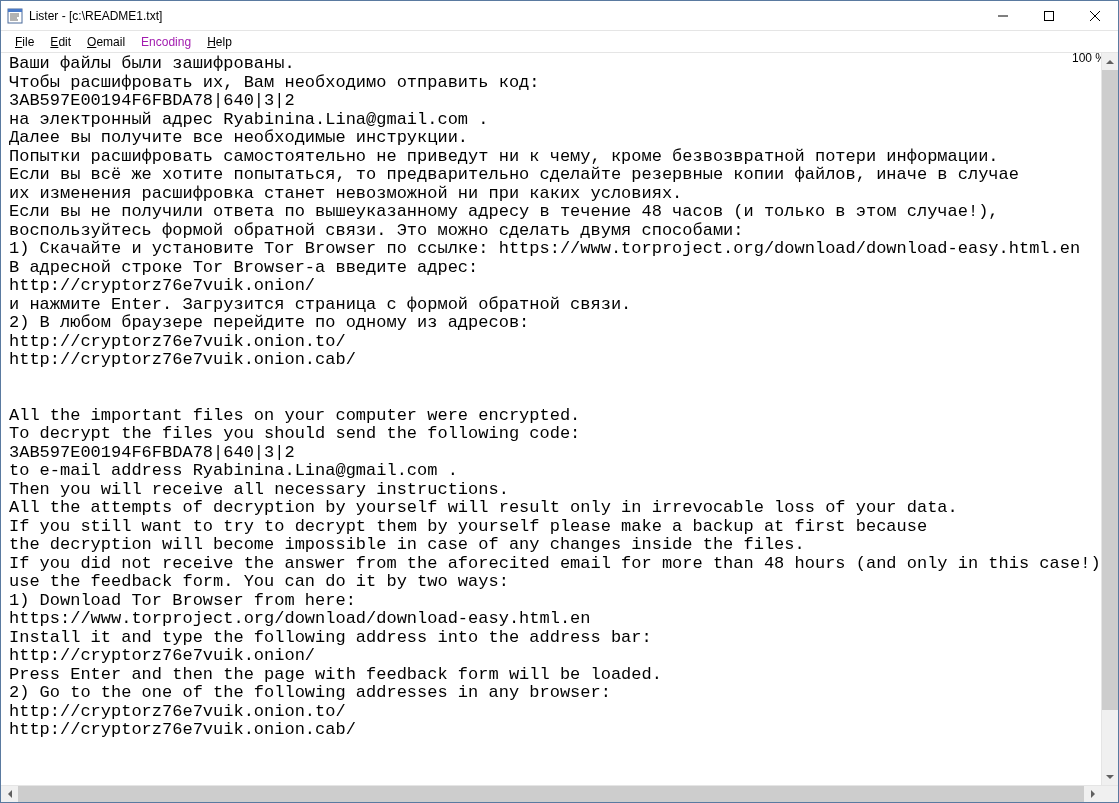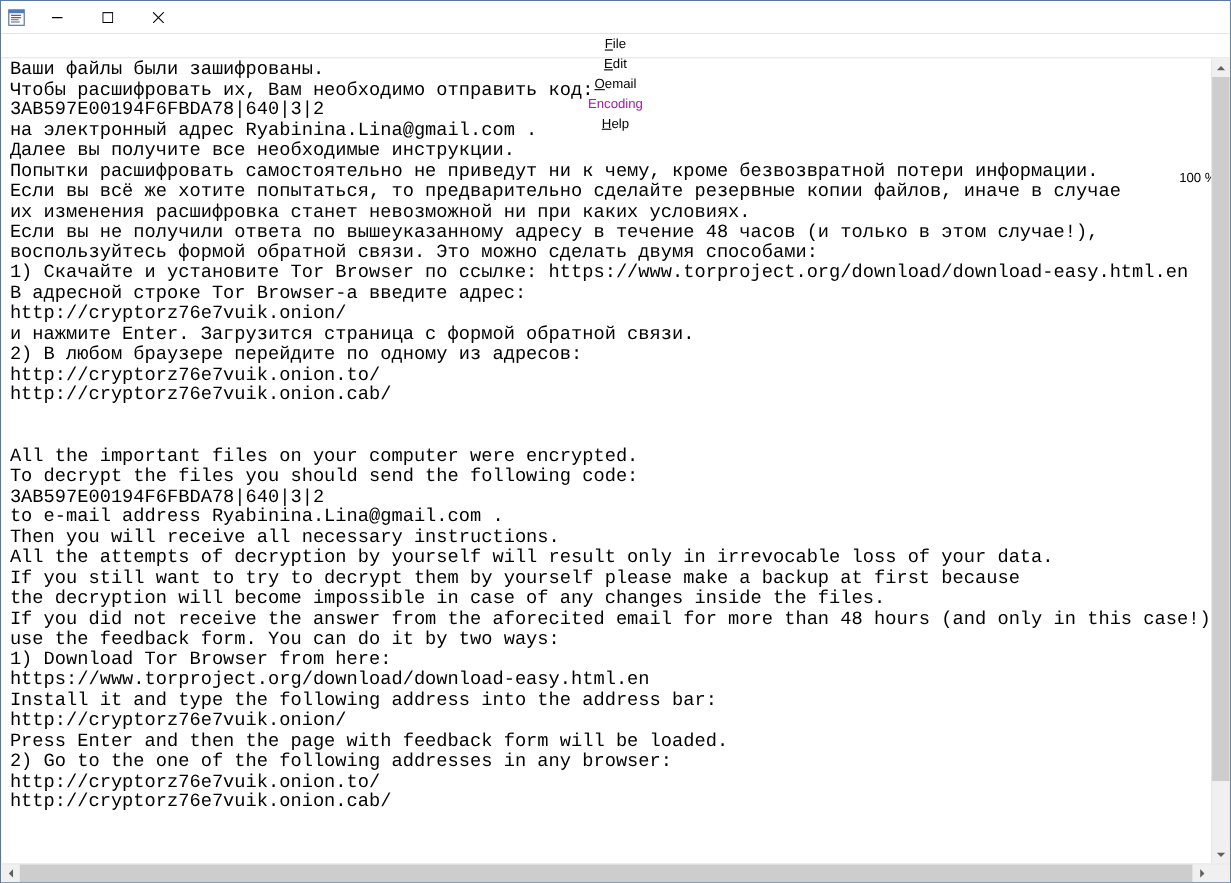--- a/index.html
+++ b/index.html
@@ -54,21 +54,20 @@
     font-family: "Segoe UI", sans-serif;
   }
   .menubar {
     height: 22px;
     background: #ffffff;
     display: flex;
     align-items: center;
     padding: 0 6px;
     font-size: 12px;
     border-bottom: 1px solid #e5e5e5;
-    flex-direction: column;
   }
   .menu-item {
     padding: 2px 8px;
     cursor: default;
     color: #000;
   }
   .menu-item.disabled { color: #a21caf; }
   .menu-item .underline { text-decoration: underline; }
   .zoom {
     margin-left: auto;
@@ -158,20 +157,21 @@
   <div class="titlebar-icon">
     <svg viewBox="0 0 16 16">
       <rect x="1" y="1" width="14" height="14" fill="#fff" stroke="#4a6a9a" stroke-width="1"></rect>
       <rect x="1" y="1" width="14" height="3" fill="#4a7ac8"></rect>
       <line x1="3" y1="6" x2="12" y2="6" stroke="#666" stroke-width="1"></line>
       <line x1="3" y1="8" x2="12" y2="8" stroke="#666" stroke-width="1"></line>
       <line x1="3" y1="10" x2="10" y2="10" stroke="#666" stroke-width="1"></line>
       <line x1="3" y1="12" x2="11" y2="12" stroke="#666" stroke-width="1"></line>
     </svg>
   </div>
+  <div class="titlebar-text">Lister - [c:\README1.txt]</div>
   <div class="win-controls">
     <div class="win-btn">
       <svg width="10" height="10" viewBox="0 0 10 10">
           <line x1="0" y1="5" x2="10" y2="5" stroke="#000" stroke-width="1"></line>
         </svg>
     </div>
     <div class="win-btn">
       <svg width="10" height="10" viewBox="0 0 10 10">
           <rect x="0.5" y="0.5" width="9" height="9" fill="none" stroke="#000" stroke-width="1"></rect>
         </svg>

